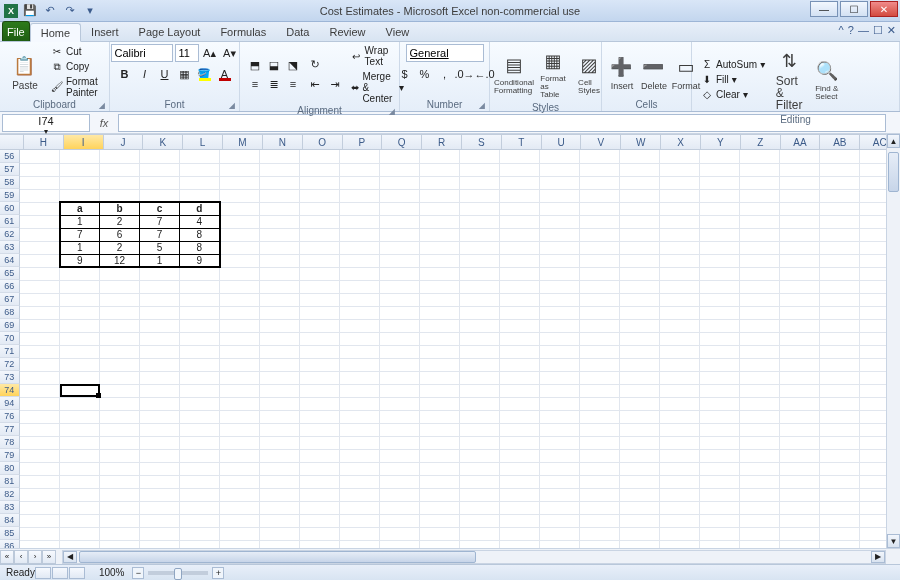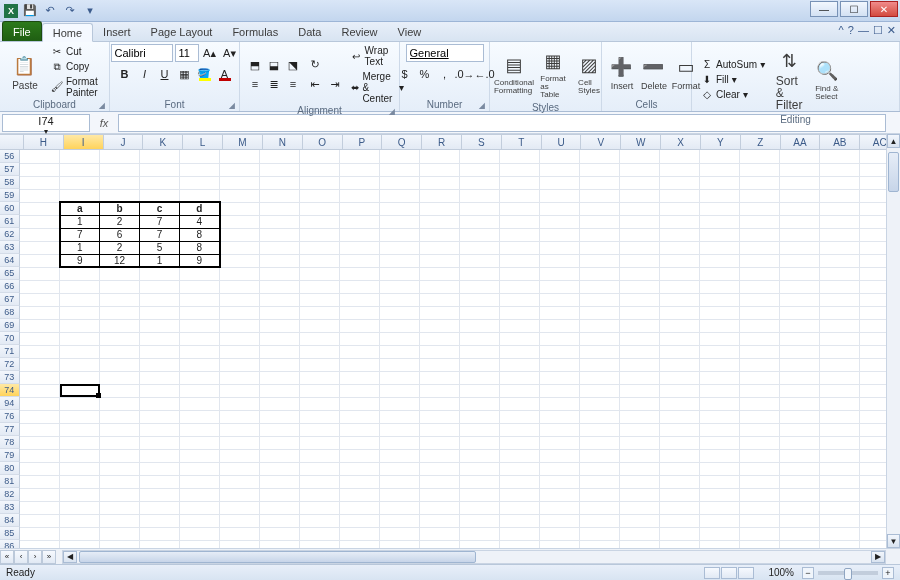--- a/index.html
+++ b/index.html
@@ -8,21 +8,21 @@
   .title-bar { height:22px; background:linear-gradient(#d9e6f7,#c3d6ee); border-bottom:1px solid #9db5d6; display:flex; align-items:center; position:relative; }
   .qat { display:flex; align-items:center; gap:4px; padding-left:4px; }
   .qat .app-icon { width:14px; height:14px; background:#217346; color:#fff; font-size:9px; font-weight:bold; display:flex; align-items:center; justify-content:center; }
   .qat .qa-btn { width:16px; height:16px; display:flex; align-items:center; justify-content:center; color:#3b5b8c; cursor:pointer; }
   .title-text { position:absolute; left:50%; transform:translateX(-50%); font-size:11px; color:#3c3c3c; white-space:nowrap; }
   .win-controls { position:absolute; right:2px; top:1px; display:flex; gap:2px; }
   .win-btn { width:28px; height:16px; border:1px solid #7892b6; background:linear-gradient(#f2f7fe,#d3e1f3); font-size:10px; display:flex; align-items:center; justify-content:center; cursor:pointer; }
   .win-btn.close { background:linear-gradient(#f08b8b,#d34b3f); color:#fff; border-color:#a22; }
   
   .tab-row { height:20px; background:linear-gradient(#e8eff9,#d8e4f2); border-bottom:1px solid #b8c7da; display:flex; align-items:flex-end; position:relative; }
-  .file-tab { height:20px; display:flex; align-items:center; padding:0 10px; background:linear-gradient(#2c7a1b,#1f5e12); color:#fff; font-size:11px; border:1px solid #1c4a0f; border-bottom:none; border-top-left-radius:3px; border-top-right-radius:3px; margin-left:2px; cursor:pointer; }
+  .file-tab { height:20px; display:flex; align-items:center; padding:0 4px; background:linear-gradient(#2c7a1b,#1f5e12); color:#fff; font-size:11px; border:1px solid #1c4a0f; border-bottom:none; border-top-left-radius:3px; border-top-right-radius:3px; margin-left:2px; cursor:pointer; }
   .tab { height:19px; display:flex; align-items:center; padding:0 10px; font-size:11px; color:#3c3c3c; cursor:pointer; }
   .tab.active { background:#f5f9ff; border:1px solid #b8c7da; border-bottom:1px solid #f5f9ff; border-top-left-radius:3px; border-top-right-radius:3px; margin-bottom:-1px; }
   .help-icons { position:absolute; right:4px; top:2px; display:flex; gap:4px; font-size:11px; color:#3b5b8c; }
   
   .ribbon { height:70px; background:linear-gradient(#f7fbff,#e5eef9); border-bottom:1px solid #aabcd4; display:flex; }
   .group { border-right:1px solid #cdd9e8; padding:2px 6px 0 6px; display:flex; flex-direction:column; justify-content:space-between; }
   .group-body { flex:1; display:flex; align-items:center; gap:4px; }
   .group-label { text-align:center; font-size:10px; color:#5a6b80; padding-bottom:1px; position:relative; }
   .group-label .launcher { position:absolute; right:-2px; bottom:1px; font-size:8px; color:#7a8aa0; cursor:pointer; }
   .big-btn { display:flex; flex-direction:column; align-items:center; justify-content:center; padding:2px 4px; cursor:pointer; font-size:10px; color:#3c3c3c; border:1px solid transparent; border-radius:3px; }
@@ -72,39 +72,40 @@
   .sheet-nav { display:flex; }
   .sheet-nav .nav-btn { width:14px; height:14px; border:1px solid #bcc9da; background:linear-gradient(#f6f9fe,#e1e9f4); display:flex; align-items:center; justify-content:center; font-size:8px; cursor:pointer; }
   .sheet-tabs { display:flex; margin-left:4px; }
   .sheet-tab { padding:1px 10px; background:linear-gradient(#f6f9fe,#e1e9f4); border:1px solid #bcc9da; border-top:none; border-bottom-left-radius:4px; border-bottom-right-radius:4px; margin-right:1px; cursor:pointer; }
   .sheet-tab.active { background:#fff; font-weight:bold; }
   .insert-sheet { width:18px; height:14px; border:1px solid #bcc9da; background:linear-gradient(#f6f9fe,#e1e9f4); border-bottom-left-radius:4px; border-bottom-right-radius:4px; display:flex; align-items:center; justify-content:center; font-size:9px; cursor:pointer; }
   .hscroll { flex:1; margin:0 14px 0 6px; height:14px; background:#eef2f8; border:1px solid #c9d4e3; display:flex; align-items:center; }
   .hscroll .sb-btn { width:14px; height:12px; background:linear-gradient(#f2f6fc,#d9e3f0); border:1px solid #aabcd4; display:flex; align-items:center; justify-content:center; font-size:8px; cursor:pointer; }
   .hscroll .htrack { flex:1; position:relative; height:12px; }
   .hscroll .hthumb { position:absolute; left:2px; width:50%; top:0; bottom:0; background:linear-gradient(#e6edf7,#c7d5e9); border:1px solid #9fb5d1; border-radius:2px; cursor:pointer; }
-  .status-bar { position:absolute; left:0; right:0; bottom:0; height:16px; background:linear-gradient(#e8eff9,#d8e4f2); border-top:1px solid #b8c7da; display:flex; align-items:center; justify-content:space-between; font-size:10px; padding:0 6px; }
+  .status-bar { position:absolute; left:0; right:0; bottom:0; height:16px; background:linear-gradient(#e8eff9,#d8e4f2); border-top:1px solid #b8c7da; display:flex; align-items:center; font-size:10px; padding:0 6px; }
   .zoom { display:flex; align-items:center; gap:4px; }
   .zoom .zbtn { width:12px; height:12px; border:1px solid #aabcd4; background:#f0f5fb; display:flex; align-items:center; justify-content:center; font-size:9px; cursor:pointer; }
   .zoom .slider { width:60px; height:4px; background:#c2cddc; position:relative; }
   .zoom .slider::after { content:''; position:absolute; left:50%; top:-3px; width:6px; height:10px; background:#f0f5fb; border:1px solid #8fa5c2; border-radius:2px; transform:translateX(-50%); }
   .view-btns { display:flex; gap:1px; margin-right:6px; }
   .view-btn { width:16px; height:12px; border:1px solid #aabcd4; background:linear-gradient(#f6f9fe,#e1e9f4); cursor:pointer; }
 </style>
 </head>
 <body>
 
 <div class="title-bar">
   <div class="qat">
     <div class="app-icon">X</div>
     <div class="qa-btn">💾</div>
     <div class="qa-btn">↶</div>
     <div class="qa-btn">↷</div>
     <div class="qa-btn">▾</div>
   </div>
+  <div class="title-text">Cost Estimates - Microsoft Excel non-commercial use</div>
   <div class="win-controls">
     <div class="win-btn">—</div>
     <div class="win-btn">☐</div>
     <div class="win-btn close">✕</div>
   </div>
 </div>
 
 <div class="tab-row">
   <div class="file-tab">File</div>
   <div class="tab active">Home</div>

